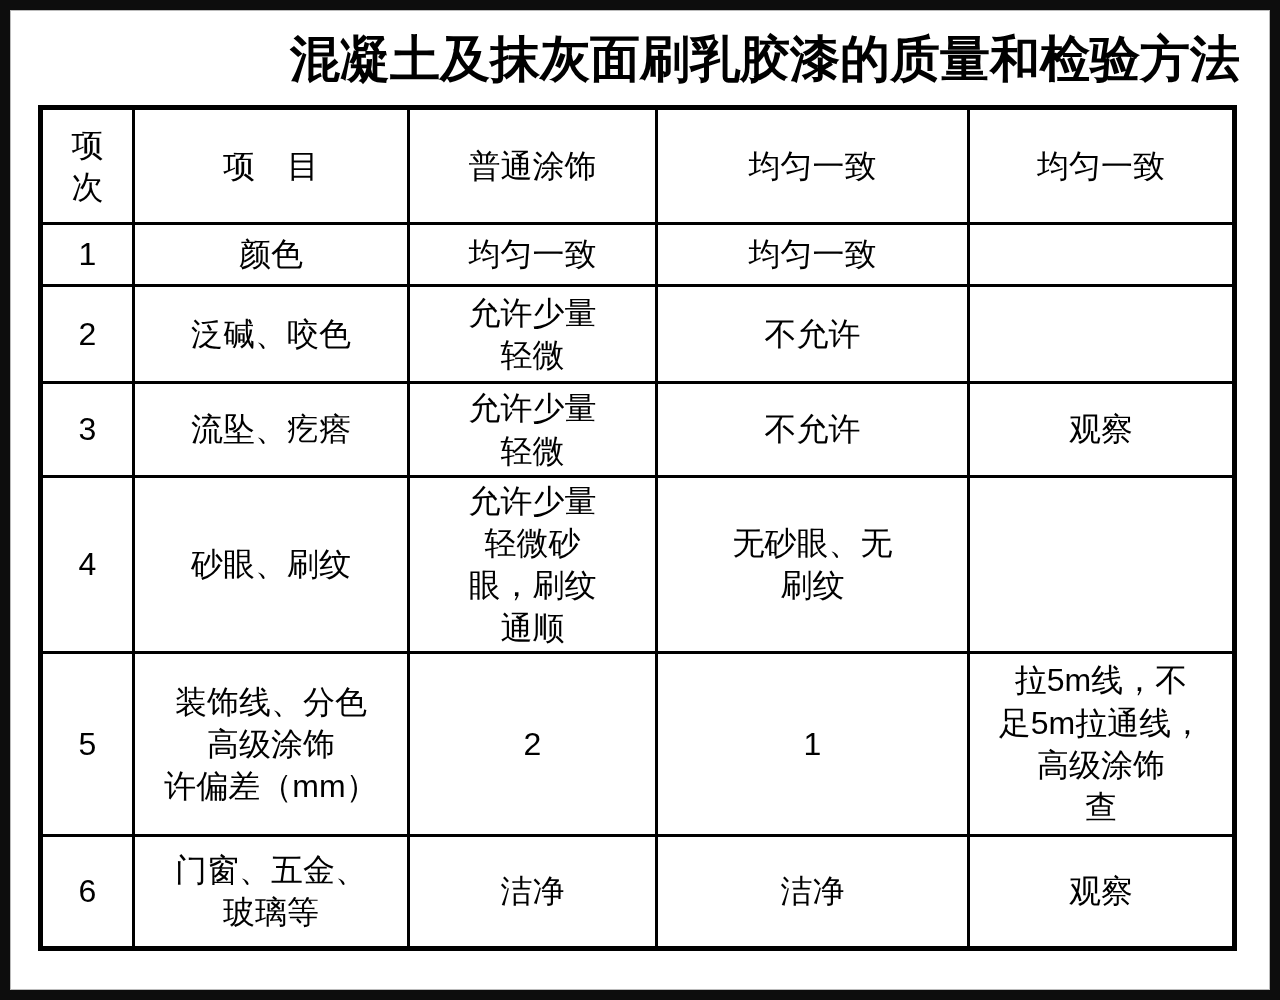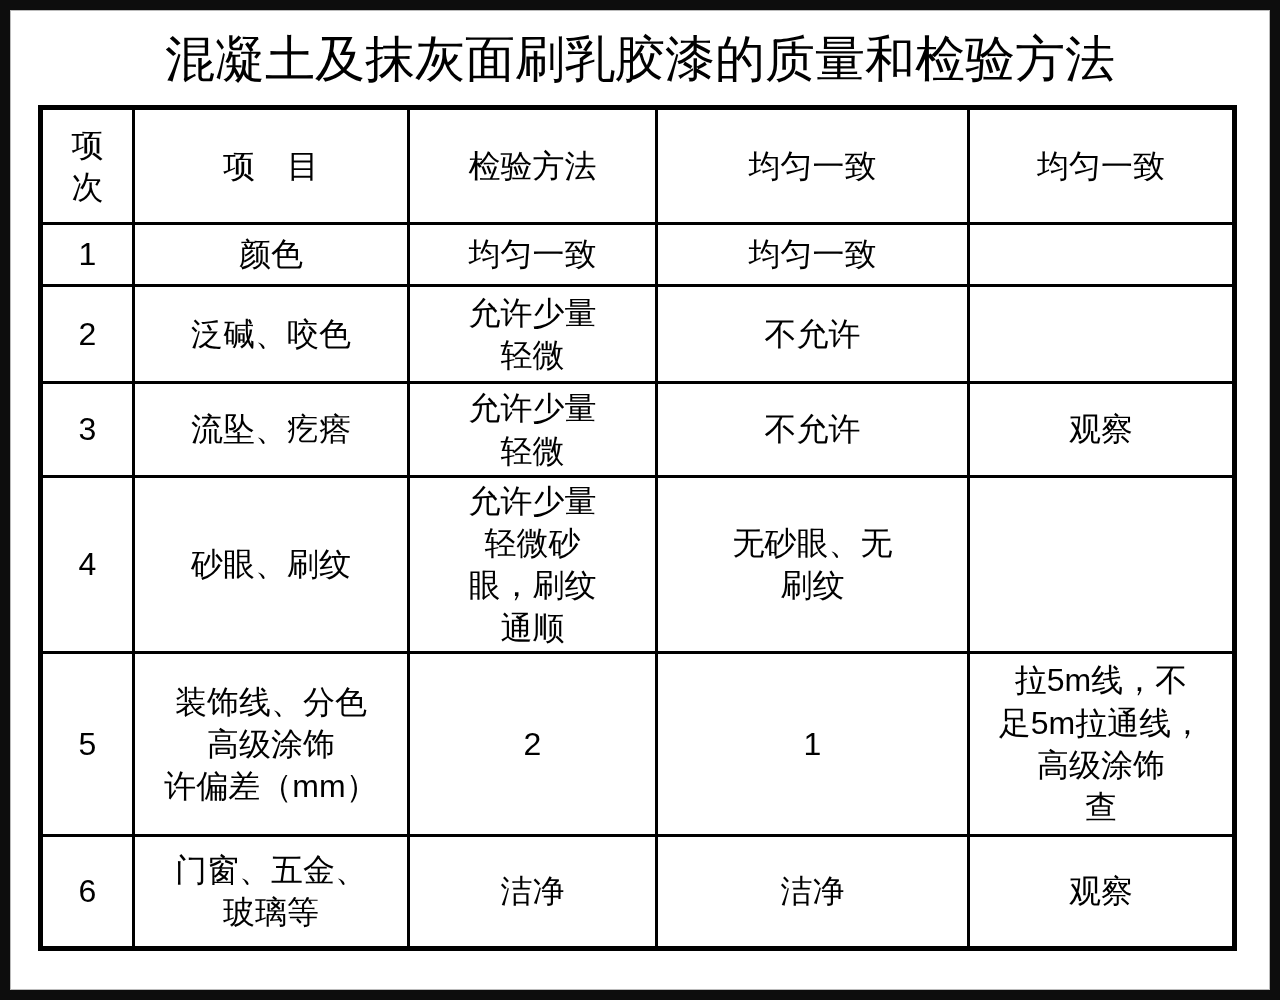--- a/index.html
+++ b/index.html
@@ -13,23 +13,23 @@
     width: 1280px;
     height: 1000px;
     box-sizing: border-box;
     background: #ffffff;
     border: 10px solid #0d0d0d;
     box-shadow: inset 0 0 0 1px #bbbbbb;
     overflow: hidden;
   }
   .title {
     margin: 22px 30px 0 30px;
-    text-align: center;
+    text-align: right;
     font-size: 50px;
-    font-weight: 400;
+    font-weight: 700;
     color: #000000;
     letter-spacing: 0px;
     line-height: 1.1;
     white-space: nowrap;
   }
   table.quality {
     margin: 18px 0 0 28px;
     width: 1194px;
     border-collapse: collapse;
     table-layout: fixed;
@@ -74,21 +74,21 @@
       <col style="width:275px">
       <col style="width:248px">
       <col style="width:312px">
       <col style="width:266px">
     </colgroup>
     <thead>
       <tr>
         <th>项
 次</th>
         <th>项　目</th>
-        <th>检验方法</th>
+        <th>普通涂饰</th>
         <th>均匀一致</th>
         <th>均匀一致</th>
       </tr>
     </thead>
     <tbody>
         <tr class="row-1">
           <td>1</td>
           <td>颜色</td>
           <td>均匀一致</td>
           <td>均匀一致</td>

